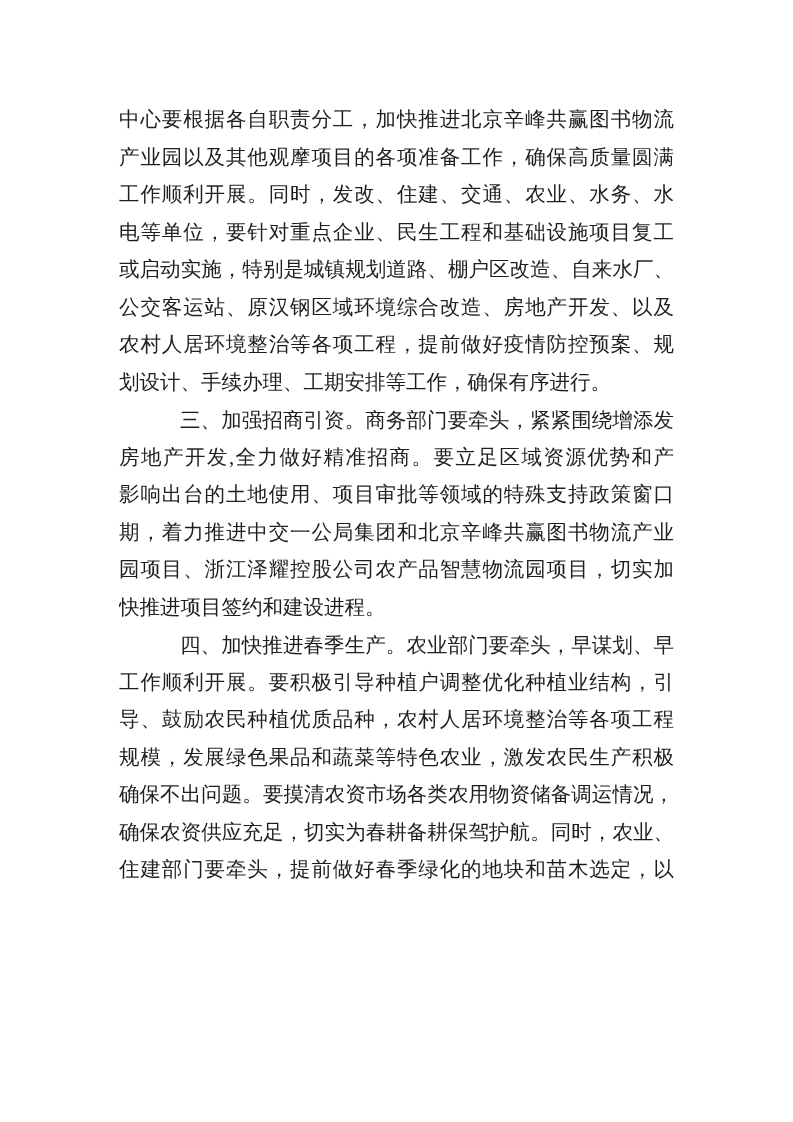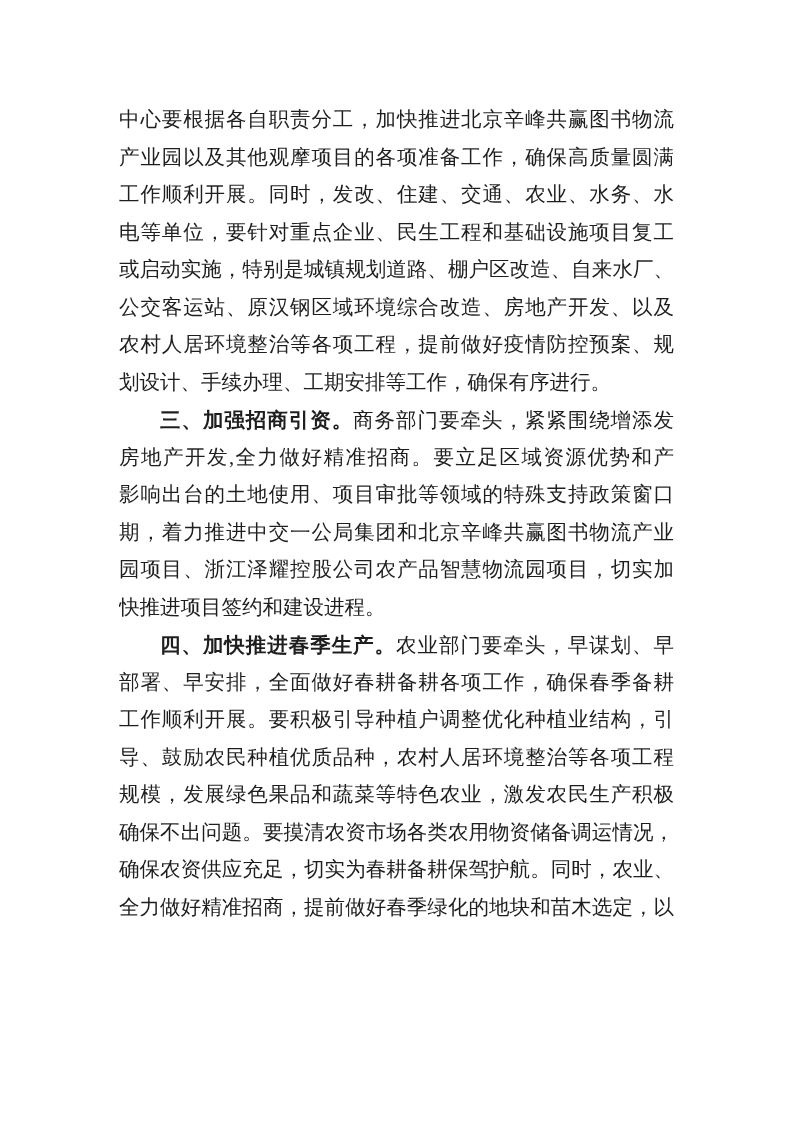--- a/index.html
+++ b/index.html
@@ -42,22 +42,23 @@
     text-align-last: justify;
     letter-spacing: 0;
   }
   .line.last {
     text-align-last: left;
   }
   .line.indent {
     text-indent: 2em;
   }
   .heading {
-    font-weight: 700;
+    font-weight: 400;
     font-family: "Liberation Sans", "DejaVu Sans", sans-serif;
+    margin-left: 20px;
   }
 </style>
 </head>
 <body>
 
 <div class="page">
   <div class="content">
 
     <div class="para">
       <div class="line">中心要根据各自职责分工，加快推进北京辛峰共赢图书物流</div>
@@ -74,23 +75,22 @@
       <div class="line indent"><span class="heading">三、加强招商引资。</span><span>商务部门要牵头，紧紧围绕增添发</span></div>
       <div class="line">房地产开发,全力做好精准招商。要立足区域资源优势和产</div>
       <div class="line">影响出台的土地使用、项目审批等领域的特殊支持政策窗口</div>
       <div class="line">期，着力推进中交一公局集团和北京辛峰共赢图书物流产业</div>
       <div class="line">园项目、浙江泽耀控股公司农产品智慧物流园项目，切实加</div>
       <div class="line last">快推进项目签约和建设进程。</div>
     </div>
 
     <div class="para">
       <div class="line indent"><span class="heading">四、加快推进春季生产。</span><span>农业部门要牵头，早谋划、早</span></div>
-      <div class="line">部署、早安排，全面做好春耕备耕各项工作，确保春季备耕</div>
       <div class="line">工作顺利开展。要积极引导种植户调整优化种植业结构，引</div>
       <div class="line">导、鼓励农民种植优质品种，农村人居环境整治等各项工程</div>
       <div class="line">规模，发展绿色果品和蔬菜等特色农业，激发农民生产积极</div>
       <div class="line">确保不出问题。要摸清农资市场各类农用物资储备调运情况，</div>
       <div class="line">确保农资供应充足，切实为春耕备耕保驾护航。同时，农业、</div>
-      <div class="line">全力做好精准招商，提前做好春季绿化的地块和苗木选定，以</div>
+      <div class="line">住建部门要牵头，提前做好春季绿化的地块和苗木选定，以</div>
     </div>
 
   </div>
 </div>
 
 </body></html>

